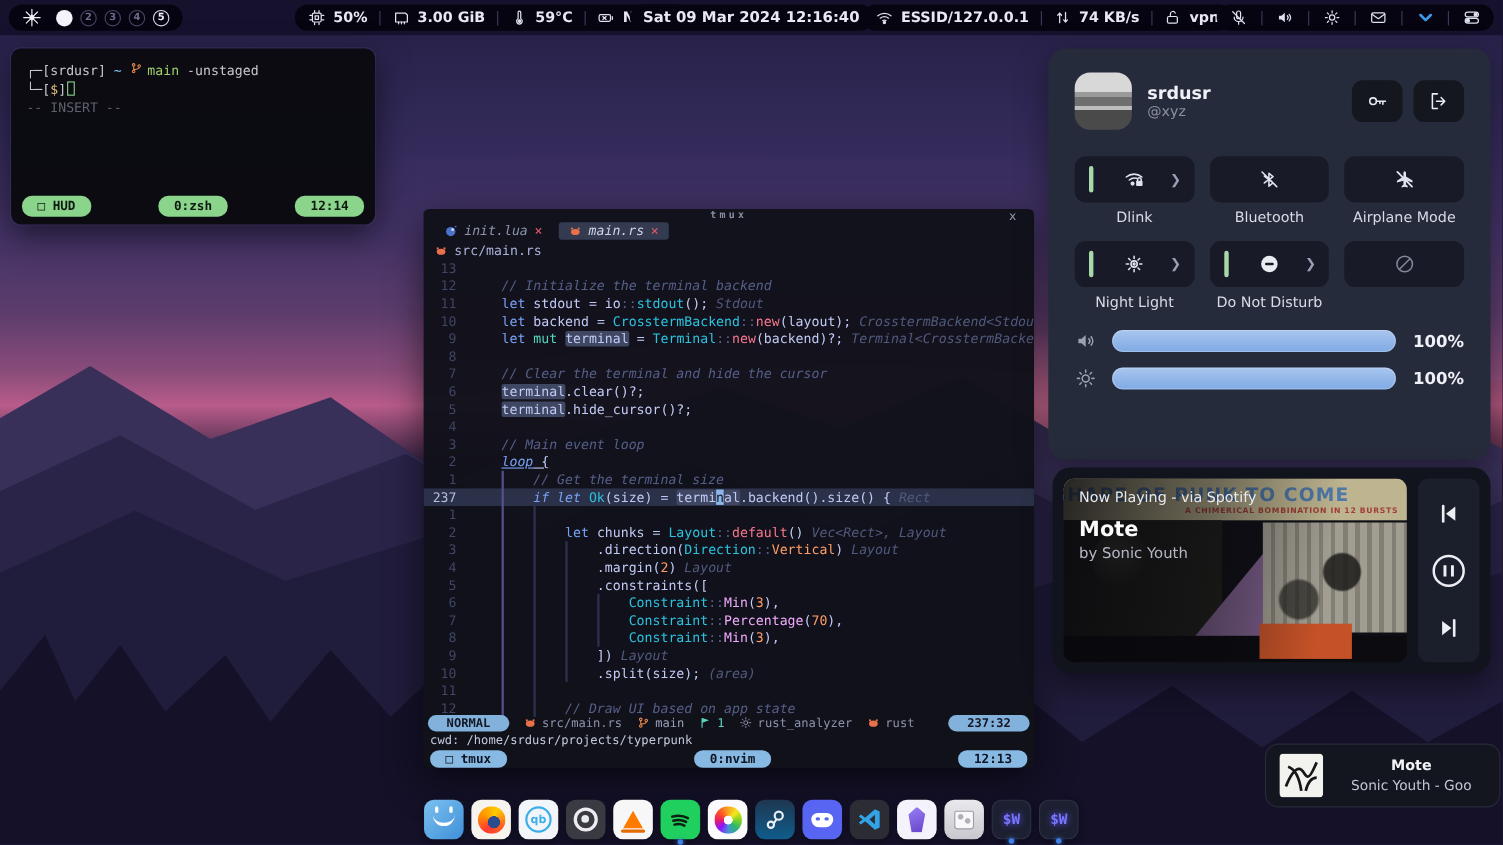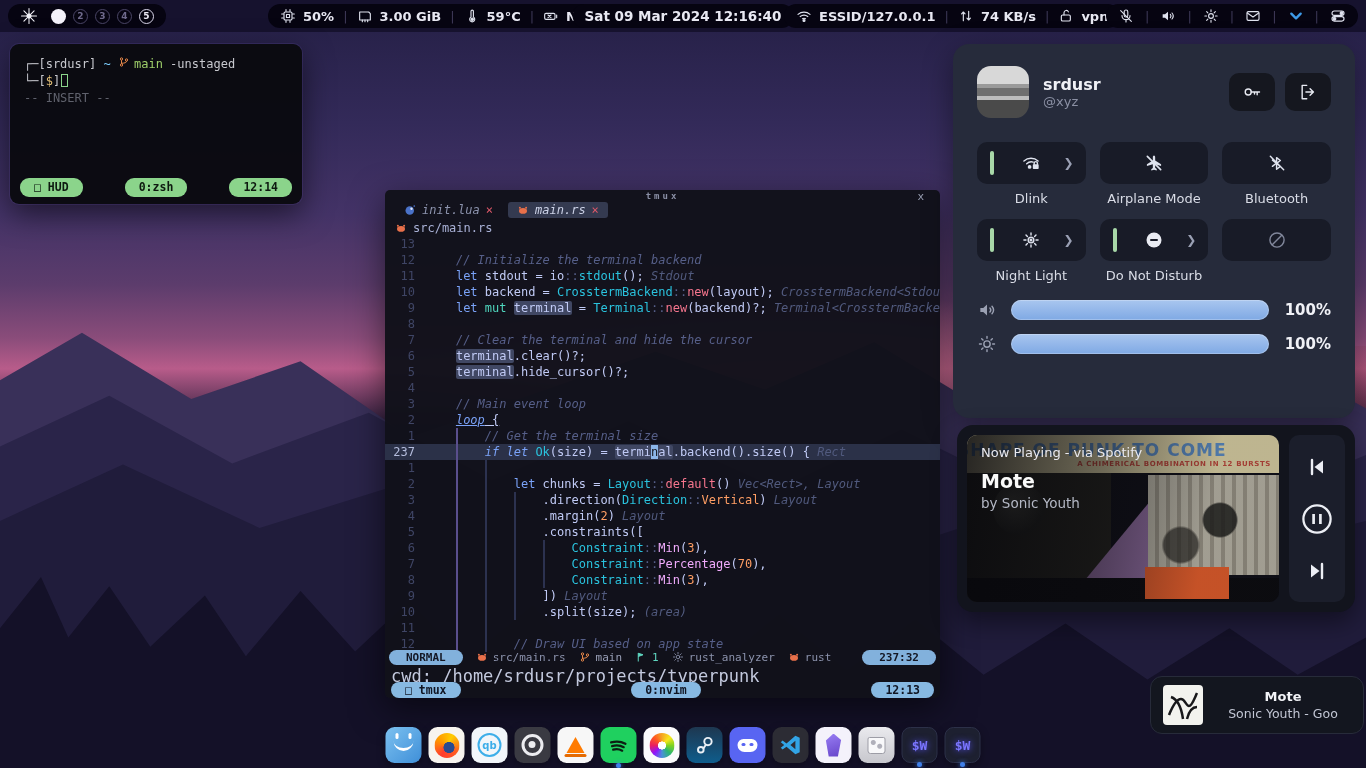--- a/index.html
+++ b/index.html
@@ -28,21 +28,21 @@
   .ws-active{background:#f4f2fa}
   .ws-idle{border:1.5px solid #4a4566;color:#6f6a8c}
   .ws-occ{border:1.5px solid #d9d6ea;color:#eceaf6}
   #clock-pill{left:50%;transform:translateX(-50%);font-weight:700;font-size:13.5px}
   #stats-pill{left:268px}
   #net-pill{left:784px}
   #tray-pill{right:8px;gap:9px;color:#dfe2ee}
   .tb-ic{width:16px;height:16px;color:#dfe2ee}
 
   
-  #term{position:absolute;left:10px;top:44px;width:292px;height:160px;background:rgba(10,10,15,.97);border-radius:9px;box-shadow:0 0 0 1px rgba(110,90,190,.18),0 10px 30px rgba(0,0,0,.55);font-family:"DejaVu Sans Mono",monospace;font-size:12px;line-height:17px}
+  #term{position:absolute;left:10px;top:44px;width:331px;height:160px;background:rgba(10,10,15,.97);border-radius:9px;box-shadow:0 0 0 1px rgba(110,90,190,.18),0 10px 30px rgba(0,0,0,.55);font-family:"DejaVu Sans Mono",monospace;font-size:12px;line-height:17px}
   #term-body{padding:12px 14px}
   .tt-t{color:#c7c8ce}.tt-cy{color:#7dcfff}.tt-g{color:#9ece6a}.tt-y{color:#e3c078}.tt-c2{color:#5f616c}
   .tt-cb{display:inline-block;width:7px;height:13px;border:1px solid #8bd48b;vertical-align:-2px;margin-left:1px}
   .tmuxbar{position:absolute;left:10px;right:10px;bottom:7px;display:flex;align-items:center;justify-content:space-between}
   .tmux-pill{border-radius:9px;padding:1px 14px;font-family:"DejaVu Sans Mono",monospace;font-size:11.5px;font-weight:700;display:inline-flex;gap:6px;align-items:center}
   .tp-green{background:#8bd48b;color:#0e1a10}
   .tp-blue{background:#87b9e2;color:#101523}
 
   
   #editor{position:absolute;left:385px;top:190px;width:555px;height:508px;background:rgba(17,17,27,.98);border-radius:5px;box-shadow:0 10px 34px rgba(0,0,0,.55);font-family:"DejaVu Sans Mono",monospace}
@@ -67,21 +67,21 @@
   .tk-d{color:#565f89}
   .tk-w{color:#c0caf5;background:#404763;border-radius:2px}
   .tk-cu{color:#16161e;background:#8cb6ea}
   .guide{position:absolute;width:1.5px}
   .g-purple{background:#5a4f8d}.g-gray{background:#2c3250}
   #sline{position:absolute;left:4px;right:4px;top:459px;height:16px;display:flex;align-items:center;gap:13px;font-size:11px;color:#8c93ad}
   .sl-pill{background:#82b1dc;color:#141724;font-weight:700;border-radius:8px;padding:1px 17px}
   .sl-item{display:inline-flex;align-items:center;gap:5px}
   .sl-orange{color:#e8a268}.sl-teal{color:#5fd6c0}
   .sl-sp{flex:1}
-  #cmdline{position:absolute;left:6px;top:476px;font-size:17px;color:#c3c9de}
+  #cmdline{position:absolute;left:6px;top:476px;font-size:11px;color:#c3c9de}
   #ed-tmux{position:absolute;left:6px;right:6px;top:492px;display:flex;align-items:flex-end;justify-content:space-between}
 
   
   #panel{position:absolute;left:953px;top:44px;width:402px;height:374px;background:#262b3b;border-radius:16px;box-shadow:0 10px 30px rgba(0,0,0,.4);color:#e5e7ef}
   #user-row{display:flex;align-items:center;gap:14px;padding:22px 24px 10px}
   #avatar{width:52px;height:52px;border-radius:14px;background:linear-gradient(180deg,#d8d8d8 0 34%,#9a9a9a 34% 42%,#6f6f6f 42% 58%,#bdbdbd 58% 66%,#4a4a4a 66% 100%)}
   #user-name{font-size:16px;font-weight:700;color:#f0f1f6}
   #user-handle{font-size:13px;color:#8b90a4}
   #user-btns{margin-left:auto;display:flex;gap:10px}
   .u-btn{width:46px;height:38px;border-radius:10px;background:#15171f;display:flex;align-items:center;justify-content:center;color:#e8eaf2}
@@ -480,36 +480,36 @@
             </svg>
           </span>
           <span class="tg-chev">❯</span>
         </div>
         <div class="tg-label">Dlink</div>
       </div>
       <div>
         <div class="tg-btn">
           <span class="ic ic20">
             <svg viewBox="0 0 24 24" fill="none" stroke="currentColor" stroke-width="1.7" stroke-linecap="round" stroke-linejoin="round">
+              <path d="M11.5 5.5L16 9l-4.5 3.5L16 16l-4.5 3.5v-14zM11.5 12.5L6.5 8.5M11.5 12l-5 4M4 4l16 16"></path>
+            </svg>
+          </span>
+        </div>
+        <div class="tg-label">Bluetooth</div>
+      </div>
+      <div>
+        <div class="tg-btn">
+          <span class="ic ic20">
+            <svg viewBox="0 0 24 24" fill="none" stroke="currentColor" stroke-width="1.7" stroke-linecap="round" stroke-linejoin="round">
               <path d="M10.6 9V5c0-1 .6-1.9 1.4-1.9s1.4.9 1.4 1.9v4l7.1 4.4v2.1l-7.1-2.1v4.4l1.9 1.5V21l-3.3-.9-3.3.9v-1.6l1.9-1.5v-4.4L3.5 15.6v-2.1z" fill="currentColor" stroke="none"></path>
               <path d="M4 4l16 16" stroke-width="2"></path>
             </svg>
           </span>
         </div>
         <div class="tg-label">Airplane Mode</div>
-      </div>
-      <div>
-        <div class="tg-btn">
-          <span class="ic ic20">
-            <svg viewBox="0 0 24 24" fill="none" stroke="currentColor" stroke-width="1.7" stroke-linecap="round" stroke-linejoin="round">
-              <path d="M11.5 5.5L16 9l-4.5 3.5L16 16l-4.5 3.5v-14zM11.5 12.5L6.5 8.5M11.5 12l-5 4M4 4l16 16"></path>
-            </svg>
-          </span>
-        </div>
-        <div class="tg-label">Bluetooth</div>
       </div>
       <div>
         <div class="tg-btn">
           <span class="tg-bar"></span>
           <span class="ic ic20">
             <svg viewBox="0 0 24 24" fill="none" stroke="currentColor" stroke-width="1.7" stroke-linecap="round" stroke-linejoin="round">
               <circle cx="12" cy="12" r="3.4"></circle>
               <circle cx="12" cy="12" r="1" fill="currentColor"></circle>
               <path d="M12 3.5V6M12 18v2.5M3.5 12H6M18 12h2.5M6 6l1.7 1.7M16.3 16.3L18 18M18 6l-1.7 1.7M7.7 16.3L6 18"></path>
             </svg>

